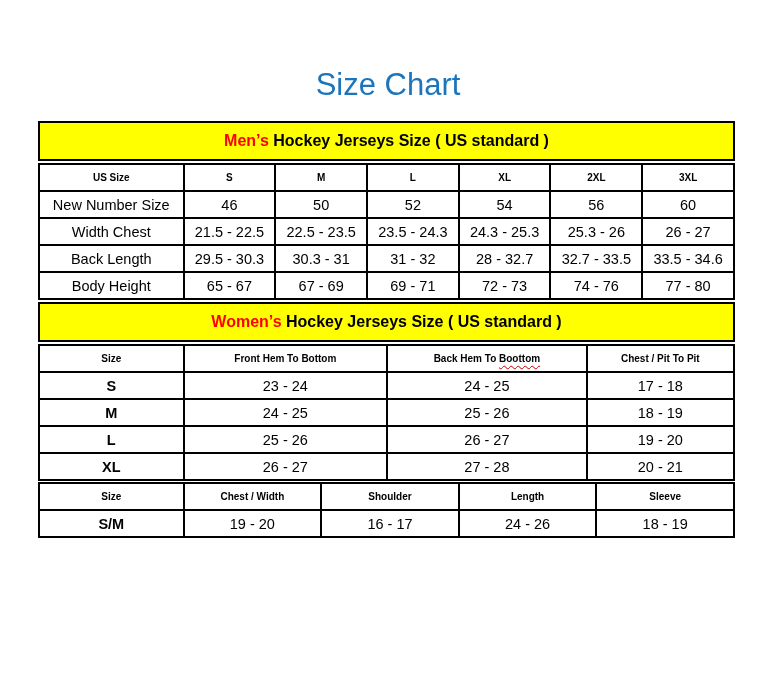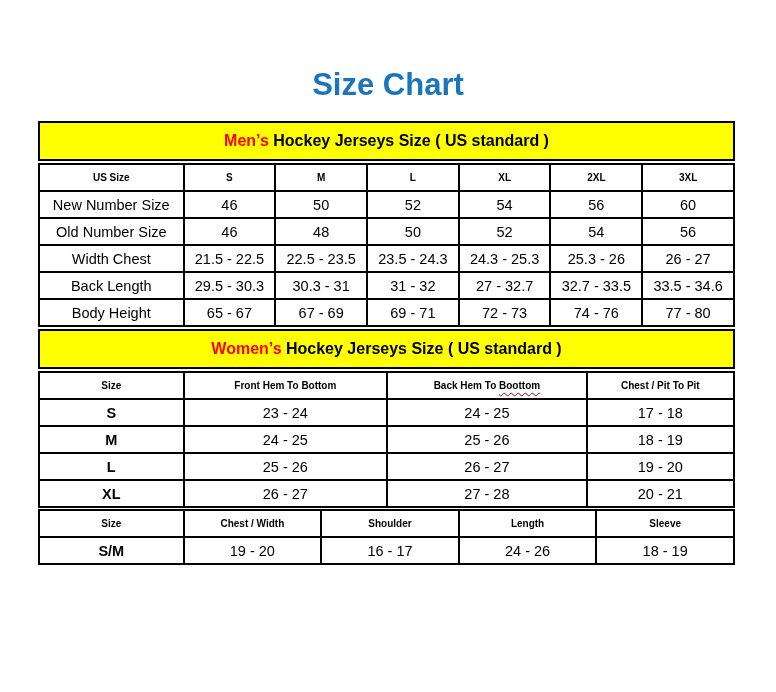--- a/index.html
+++ b/index.html
@@ -8,21 +8,21 @@
     width: 776px; height: 692px;
     background: #ffffff;
     color: #000;
     font-family: "Liberation Sans", "DejaVu Sans", sans-serif;
     position: relative;
     overflow: hidden;
   }
   .title {
     position: absolute; left: 0; top: 67px; width: 776px;
     text-align: center;
-    font-size: 31px; font-weight: 700;
+    font-size: 31px; font-weight: 400;
     color: var(--title-blue, #1B75BC);
     letter-spacing: 0px;
   }
   .chart {
     position: absolute; left: 38px; top: 119px; width: 697px;
   }
   .banner {
     height: 40px;
     background: var(--banner-yellow, #FFFF00);
     border: 2px solid #000;
@@ -101,43 +101,34 @@
       <tr>
         <td>New Number Size</td>
         <td>46</td>
         <td>50</td>
         <td>52</td>
         <td>54</td>
         <td>56</td>
         <td>60</td>
       </tr>
       <tr>
-        <td>Old Number Size</td>
-        <td>46</td>
-        <td>48</td>
-        <td>50</td>
-        <td>52</td>
-        <td>54</td>
-        <td>56</td>
-      </tr>
-      <tr>
         <td>Width Chest</td>
         <td>21.5 - 22.5</td>
         <td>22.5 - 23.5</td>
         <td>23.5 - 24.3</td>
         <td>24.3 - 25.3</td>
         <td>25.3 - 26</td>
         <td>26 - 27</td>
       </tr>
       <tr>
         <td>Back Length</td>
         <td>29.5 - 30.3</td>
         <td>30.3 - 31</td>
         <td>31 - 32</td>
-        <td>27 - 32.7</td>
+        <td>28 - 32.7</td>
         <td>32.7 - 33.5</td>
         <td>33.5 - 34.6</td>
       </tr>
       <tr>
         <td>Body Height</td>
         <td>65 - 67</td>
         <td>67 - 69</td>
         <td>69 - 71</td>
         <td>72 - 73</td>
         <td>74 - 76</td>

